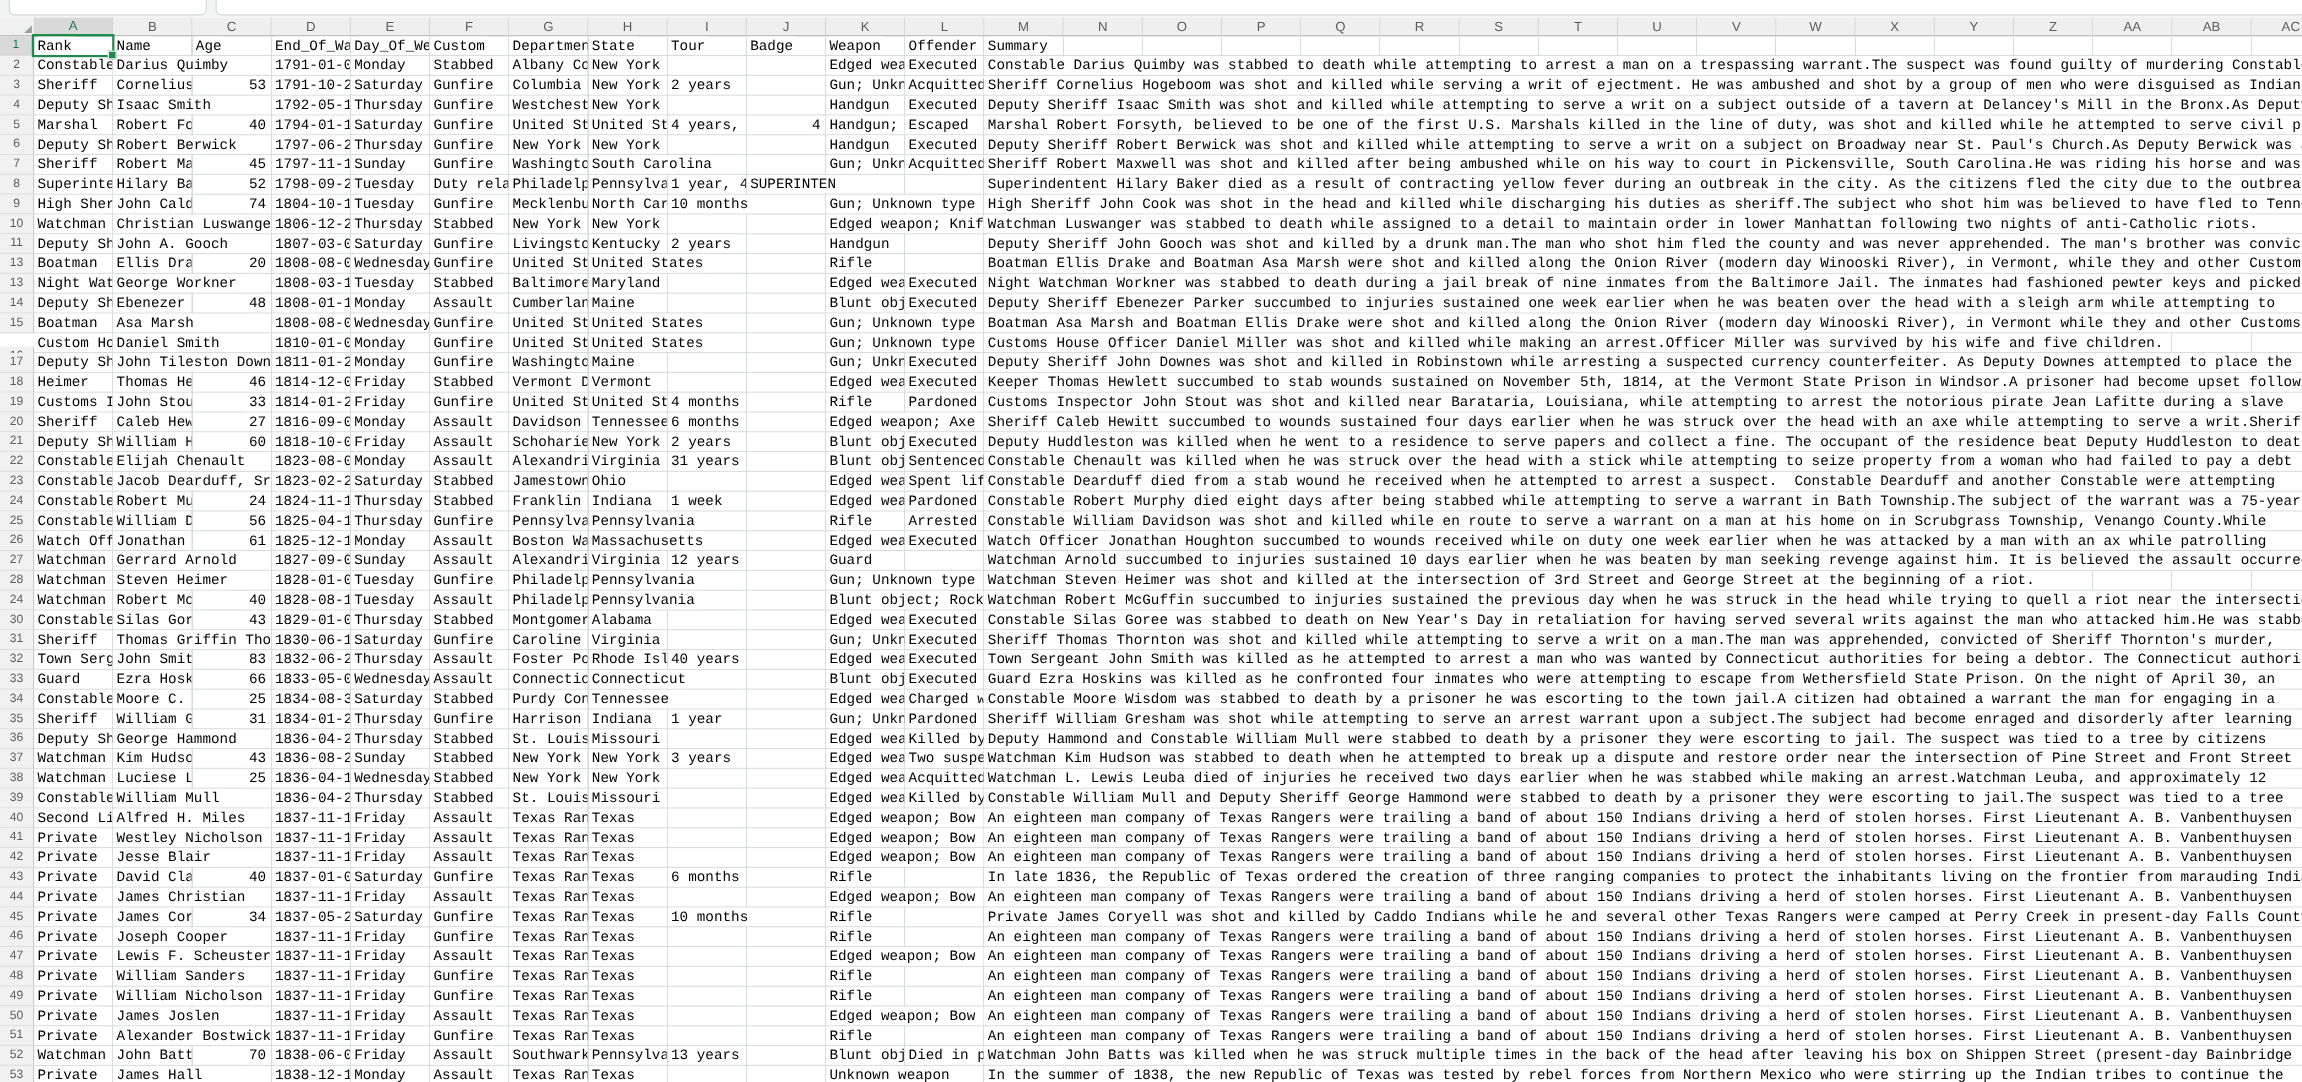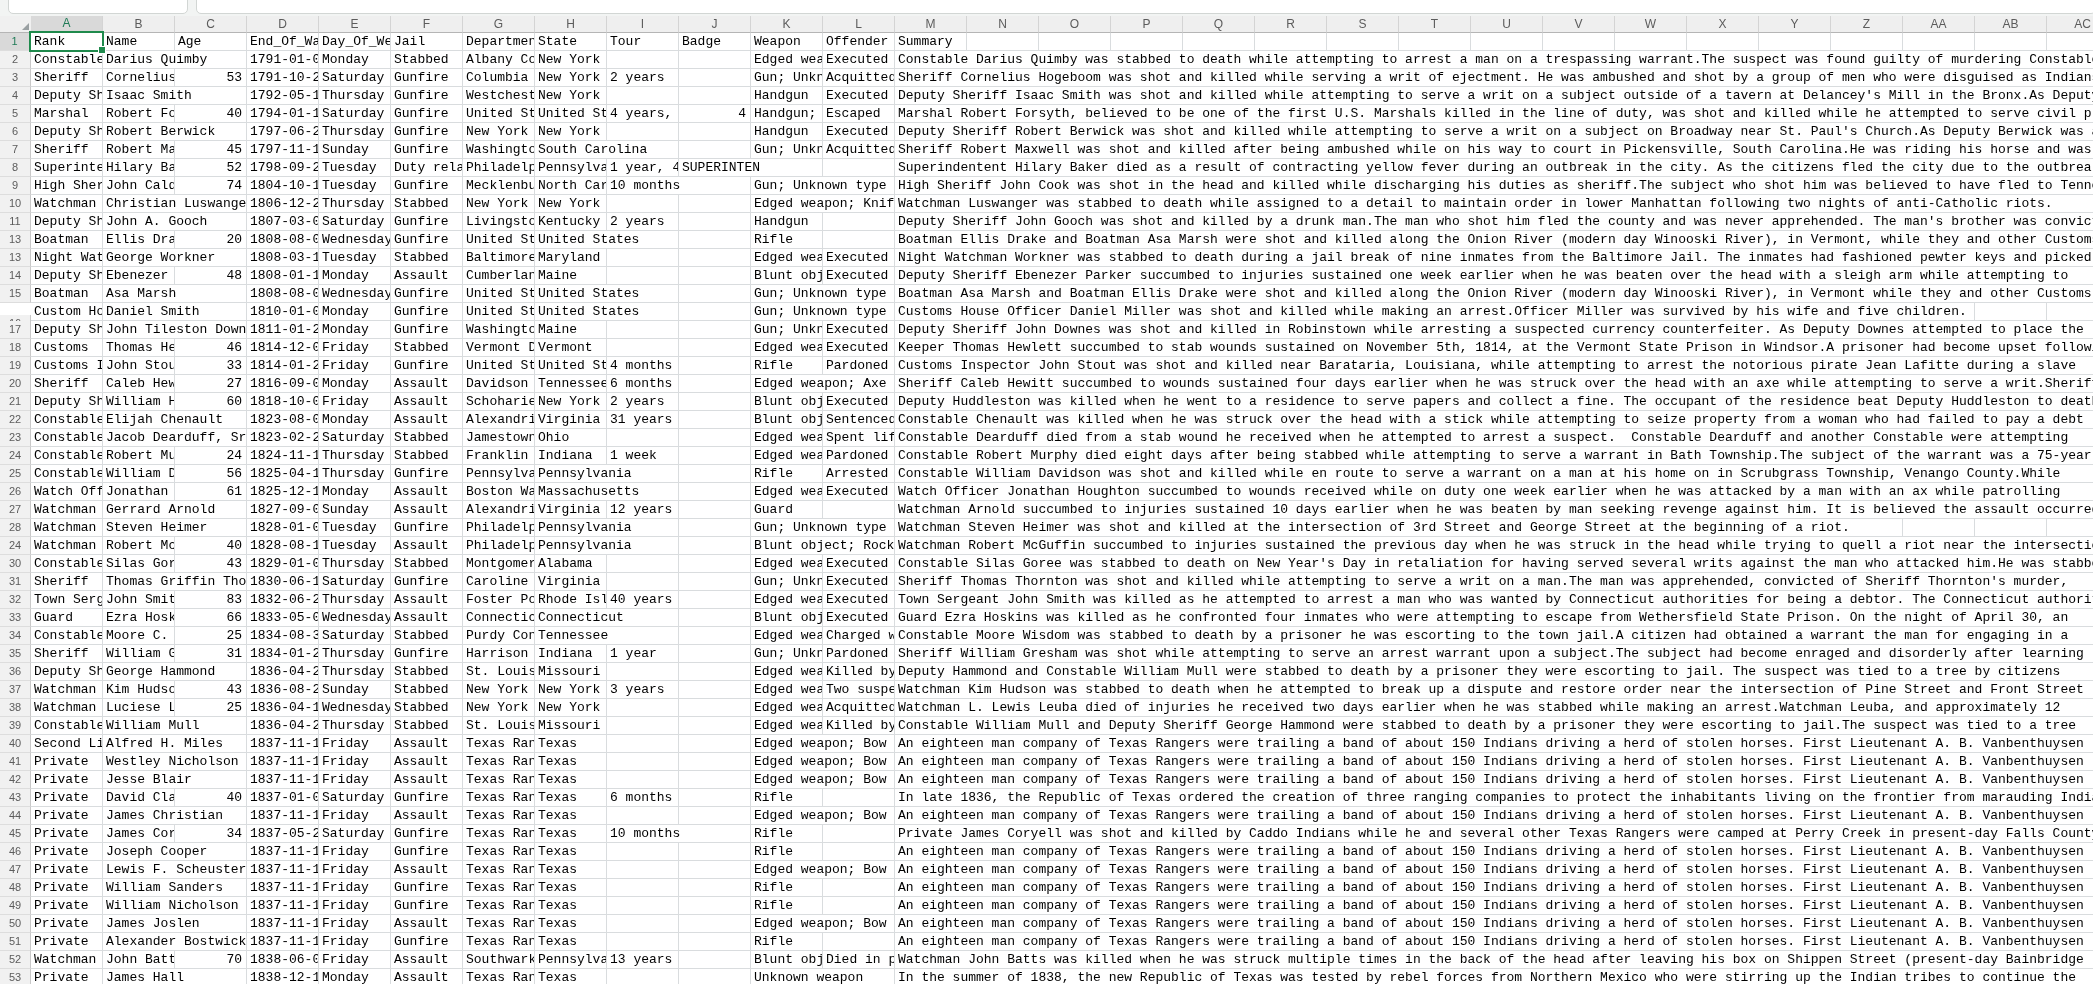--- a/index.html
+++ b/index.html
@@ -143,21 +143,21 @@
     <div class="rownum" style="top: 936px;">53</div>
   </div>
 
 <div id="grid">
     <div class="srow" style="top: 0px;">
       <div class="cell" style="left: 0px; width: 71px;"><span class="t">Rank</span></div>
       <div class="cell" style="left: 72px; width: 71px;"><span class="t">Name</span></div>
       <div class="cell" style="left: 144px; width: 71px;"><span class="t">Age</span></div>
       <div class="cell" style="left: 216px; width: 71px;"><span class="t">End_Of_Watch</span></div>
       <div class="cell" style="left: 288px; width: 71px;"><span class="t">Day_Of_Week</span></div>
-      <div class="cell" style="left: 360px; width: 71px;"><span class="t">Jail</span></div>
+      <div class="cell" style="left: 360px; width: 71px;"><span class="t">Custom</span></div>
       <div class="cell" style="left: 432px; width: 71px;"><span class="t">Department</span></div>
       <div class="cell" style="left: 504px; width: 71px;"><span class="t">State</span></div>
       <div class="cell" style="left: 576px; width: 71px;"><span class="t">Tour</span></div>
       <div class="cell" style="left: 648px; width: 71px;"><span class="t">Badge</span></div>
       <div class="cell" style="left: 720px; width: 71px;"><span class="t">Weapon</span></div>
       <div class="cell" style="left: 792px; width: 71px;"><span class="t">Offender</span></div>
       <div class="cell" style="left: 864px; width: 1224px;"><span class="t">Summary</span></div>
     </div>
     <div class="srow" style="top: 18px;">
       <div class="cell" style="left: 0px; width: 71px;"><span class="t">Constable</span></div>
@@ -351,21 +351,21 @@
       <div class="cell" style="left: 216px; width: 71px;"><span class="t">1811-01-21</span></div>
       <div class="cell" style="left: 288px; width: 71px;"><span class="t">Monday</span></div>
       <div class="cell" style="left: 360px; width: 71px;"><span class="t">Gunfire</span></div>
       <div class="cell" style="left: 432px; width: 71px;"><span class="t">Washington County Sheriff's Office</span></div>
       <div class="cell" style="left: 504px; width: 215px;"><span class="t">Maine</span></div>
       <div class="cell" style="left: 720px; width: 71px;"><span class="t">Gun; Unknown type</span></div>
       <div class="cell" style="left: 792px; width: 71px;"><span class="t">Executed</span></div>
       <div class="cell" style="left: 864px; width: 1224px;"><span class="t">Deputy Sheriff John Downes was shot and killed in Robinstown while arresting a suspected currency counterfeiter. As Deputy Downes attempted to place the</span></div>
     </div>
     <div class="srow" style="top: 306px;">
-      <div class="cell" style="left: 0px; width: 71px;"><span class="t">Customs</span></div>
+      <div class="cell" style="left: 0px; width: 71px;"><span class="t">Heimer</span></div>
       <div class="cell" style="left: 72px; width: 71px;"><span class="t">Thomas Hewlett</span></div>
       <div class="cell num" style="left: 144px; width: 71px;"><span class="t">46</span></div>
       <div class="cell" style="left: 216px; width: 71px;"><span class="t">1814-12-02</span></div>
       <div class="cell" style="left: 288px; width: 71px;"><span class="t">Friday</span></div>
       <div class="cell" style="left: 360px; width: 71px;"><span class="t">Stabbed</span></div>
       <div class="cell" style="left: 432px; width: 71px;"><span class="t">Vermont Department of Corrections</span></div>
       <div class="cell" style="left: 504px; width: 215px;"><span class="t">Vermont</span></div>
       <div class="cell" style="left: 720px; width: 71px;"><span class="t">Edged weapon; Knife</span></div>
       <div class="cell" style="left: 792px; width: 71px;"><span class="t">Executed</span></div>
       <div class="cell" style="left: 864px; width: 1224px;"><span class="t">Keeper Thomas Hewlett succumbed to stab wounds sustained on November 5th, 1814, at the Vermont State Prison in Windsor.A prisoner had become upset following</span></div>

